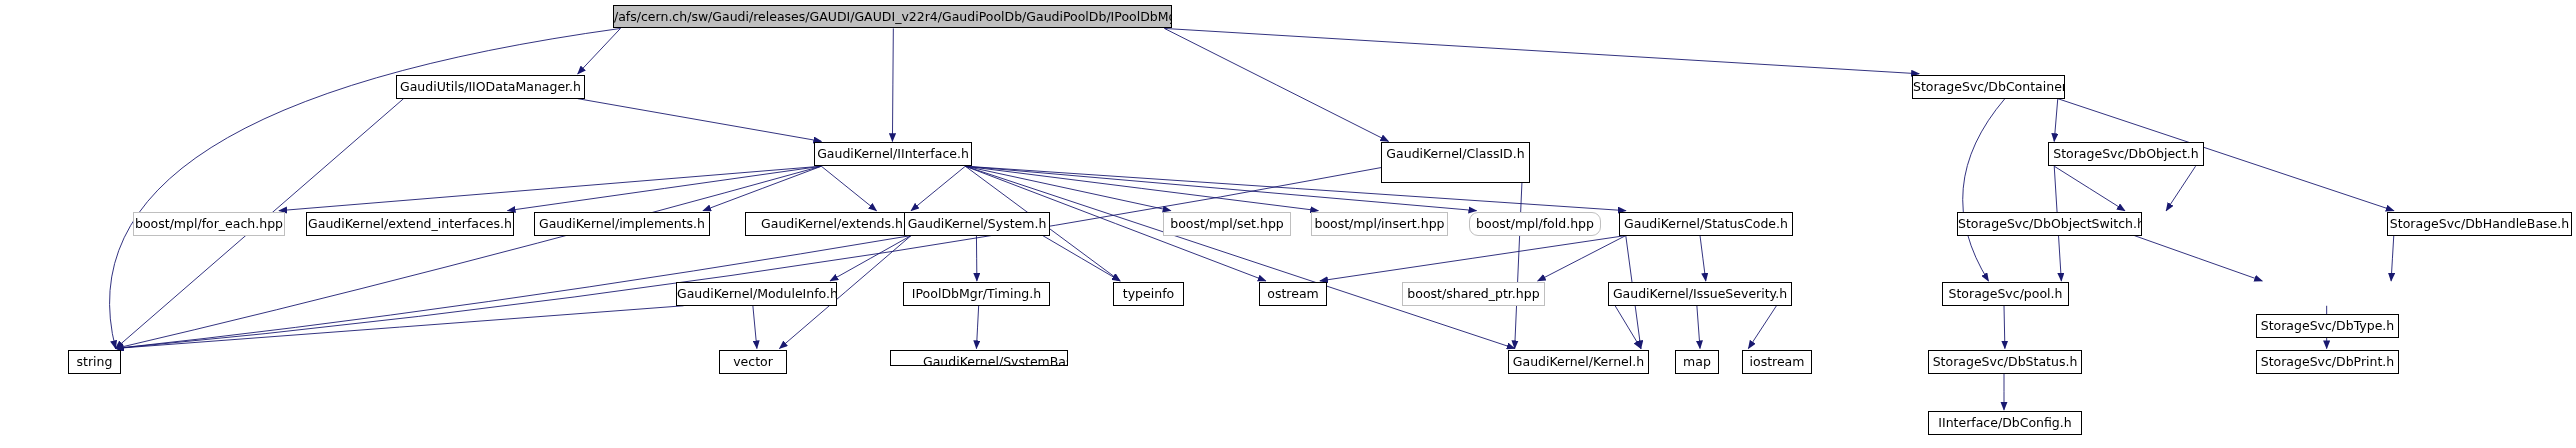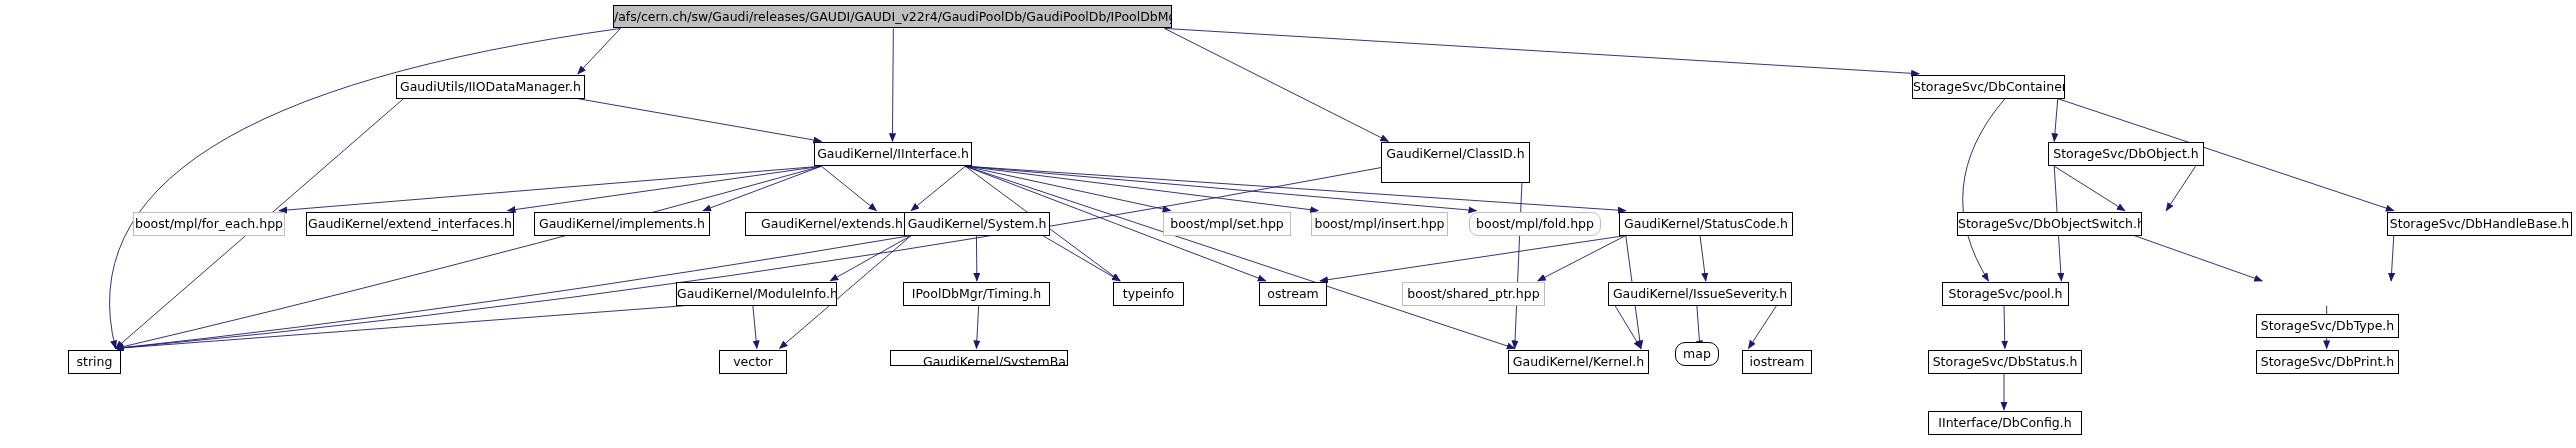--- a/index.html
+++ b/index.html
@@ -108,19 +108,19 @@
     <div class="node" style="left: 1113px; top: 282px; width: 71px; height: 24px; line-height: 22px;">typeinfo</div>
     <div class="node" style="left: 1259px; top: 282px; width: 68px; height: 24px; line-height: 22px;">ostream</div>
     <div class="node external" style="left: 1402px; top: 282px; width: 143px; height: 24px; line-height: 22px;">boost/shared_ptr.hpp</div>
     <div class="node" style="left: 1608px; top: 282px; width: 184px; height: 24px; line-height: 22px;">GaudiKernel/IssueSeverity.h</div>
     <div class="node" style="left: 1942px; top: 282px; width: 127px; height: 24px; line-height: 22px;">StorageSvc/pool.h</div>
     <div class="node" style="left: 2256px; top: 282px; width: 143px; height: 24px; line-height: 22px; margin-top: 32px;">StorageSvc/DbType.h</div>
     <div class="node" style="left: 68px; top: 350px; width: 53px; height: 24px; line-height: 22px;">string</div>
     <div class="node" style="left: 719px; top: 350px; width: 68px; height: 24px; line-height: 22px;">vector</div>
     <div class="node" style="left: 890px; top: 350px; width: 178px; height: 16px; line-height: 22px; padding-left: 32px;">GaudiKernel/SystemBase.h</div>
     <div class="node" style="left: 1508px; top: 350px; width: 141px; height: 24px; line-height: 22px;">GaudiKernel/Kernel.h</div>
-    <div class="node" style="left: 1675px; top: 342px; width: 44px; height: 24px; line-height: 22px; border-radius: 10px;">map</div>
+    <div class="node" style="left: 1675px; top: 350px; width: 44px; height: 24px; line-height: 22px;">map</div>
     <div class="node" style="left: 1742px; top: 350px; width: 70px; height: 24px; line-height: 22px;">iostream</div>
     <div class="node" style="left: 1928px; top: 350px; width: 154px; height: 24px; line-height: 22px;">StorageSvc/DbStatus.h</div>
     <div class="node" style="left: 2256px; top: 350px; width: 143px; height: 24px; line-height: 22px;">StorageSvc/DbPrint.h</div>
     <div class="node" style="left: 1928px; top: 411px; width: 154px; height: 24px; line-height: 22px;">IInterface/DbConfig.h</div>
   </div>
 
 
 </body></html>

